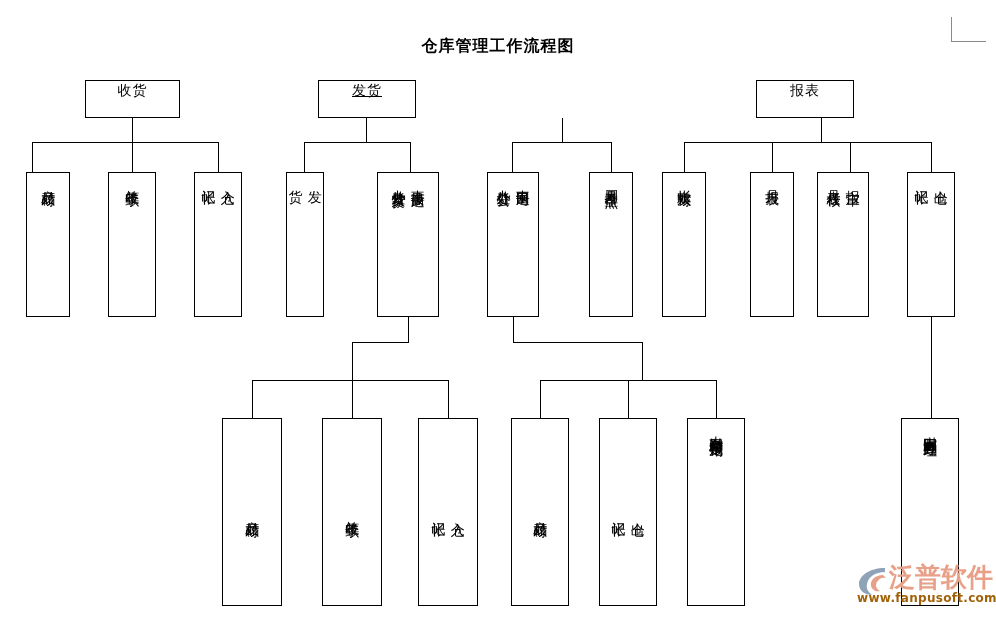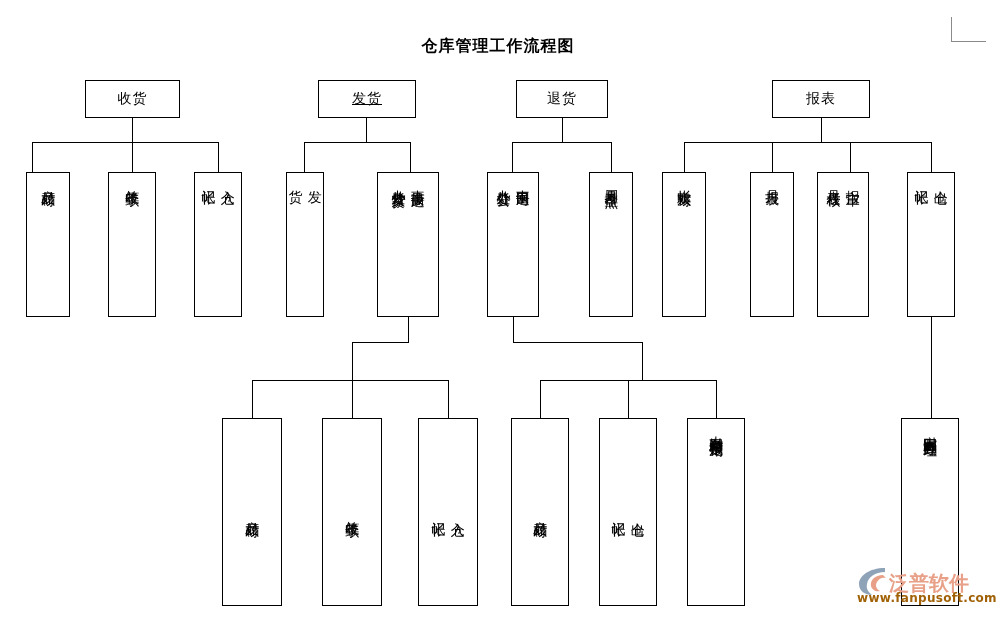--- a/index.html
+++ b/index.html
@@ -48,21 +48,21 @@
     box-sizing: border-box;
     border: 1px solid #000000;
     background: transparent;
     color: #000000;
     font-size: 13px;
     line-height: 1.05;
   }
   
   .node.horiz {
     display: flex;
-    align-items: center;
+    align-items: flex-start;
     justify-content: center;
     font-size: 14px;
   }
   
   .node.vert {
     display: flex;
     flex-direction: row-reverse;
     justify-content: center;
     align-items: flex-start;
     padding-top: 6px;
@@ -104,22 +104,22 @@
   .wm-logo {
     position: absolute;
     left: 0;
     top: 6px;
     width: 34px;
     height: 34px;
   }
   .wm-text {
     position: absolute;
     left: 34px;
-    top: 12px;
-    font-size: 20px;
+    top: 2px;
+    font-size: 26px;
     font-weight: bold;
     color: #e8a188;
     letter-spacing: 0px;
     white-space: nowrap;
     font-family: Liberation Serif, serif;
   }
   .wm-url {
     position: absolute;
     left: 2px;
     top: 33px;
@@ -188,23 +188,20 @@
     <span class="vcol">产品核对</span>
   </div>
   <div class="node vert centered" style="left:322px; top:418px; width:60px; height:188px;">
     <span class="vcol">签收手续</span>
   </div>
   <div class="node vert centered" style="left:418px; top:418px; width:60px; height:188px;">
     <span class="vcol">入仓
 记帐</span>
   </div>
 
-  <div class="node horiz" style="left:516px; top:80px; width:92px; height:38px;">
-    <span class="vcol" style="writing-mode:horizontal-tb;">退货</span>
-  </div>
   <div class="vline" style="left:562px; top:118px; height:24px;"></div>
   <div class="hline" style="left:512px; top:142px; width:100px;"></div>
   <div class="vline" style="left:512px; top:142px; height:30px;"></div>
   <div class="vline" style="left:611px; top:142px; height:30px;"></div>
 
   <div class="node vert" style="left:487px; top:172px; width:52px; height:145px;">
     <span class="vcol">事退回司</span>
     <span class="vcol">办处货公</span>
   </div>
   <div class="node vert" style="left:589px; top:172px; width:44px; height:145px;">
@@ -223,21 +220,21 @@
     <span class="vcol">产品核对</span>
   </div>
   <div class="node vert centered" style="left:599px; top:418px; width:58px; height:188px;">
     <span class="vcol">出仓
 记帐</span>
   </div>
   <div class="node vert" style="left:687px; top:418px; width:58px; height:188px;">
     <span class="vcol">内勤财务核定报销</span>
   </div>
 
-  <div class="node horiz" style="left:772px; top:80px; width:98px; height:38px;">
+  <div class="node horiz" style="left:756px; top:80px; width:98px; height:38px;">
     <span class="vcol" style="writing-mode:horizontal-tb;">报表</span>
   </div>
   <div class="vline" style="left:821px; top:118px; height:24px;"></div>
   <div class="hline" style="left:684px; top:142px; width:247px;"></div>
   <div class="vline" style="left:684px; top:142px; height:30px;"></div>
   <div class="vline" style="left:772px; top:142px; height:30px;"></div>
   <div class="vline" style="left:850px; top:142px; height:30px;"></div>
   <div class="vline" style="left:931px; top:142px; height:30px;"></div>
 
   <div class="node vert" style="left:662px; top:172px; width:44px; height:145px;">

